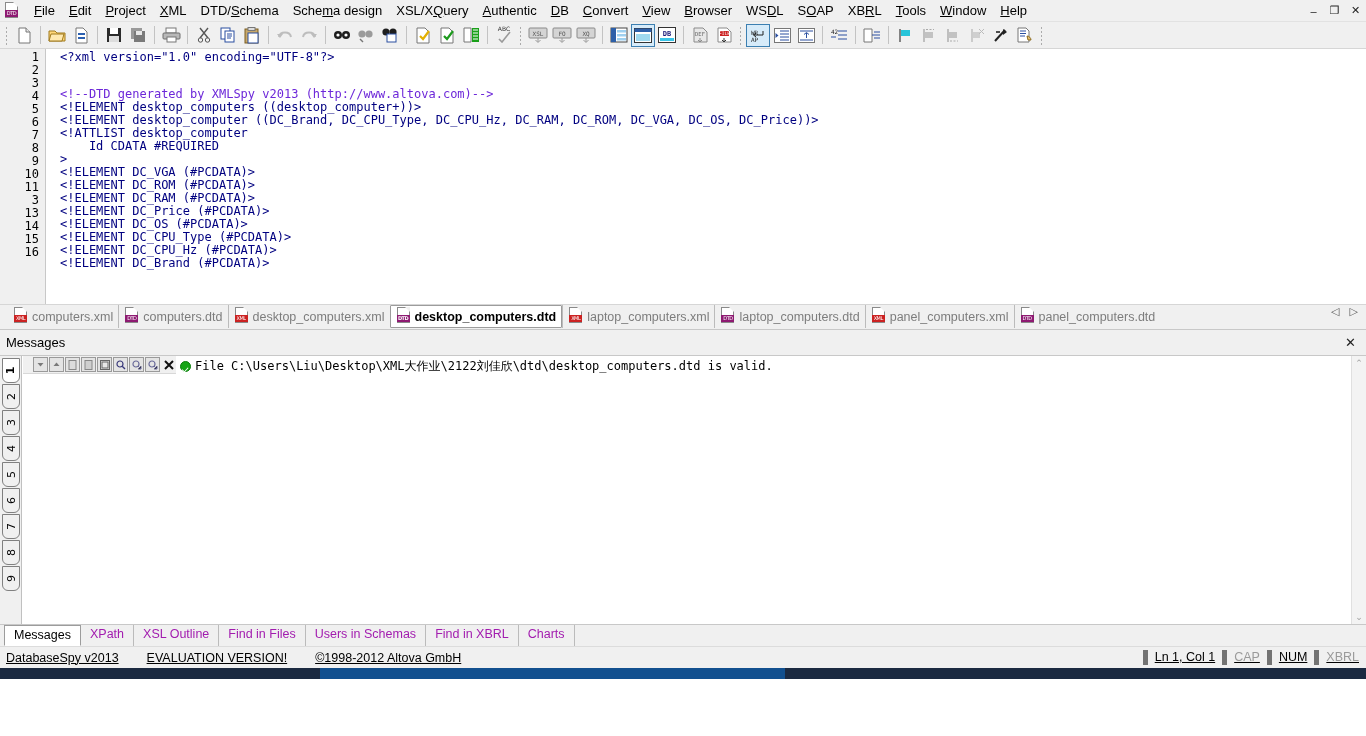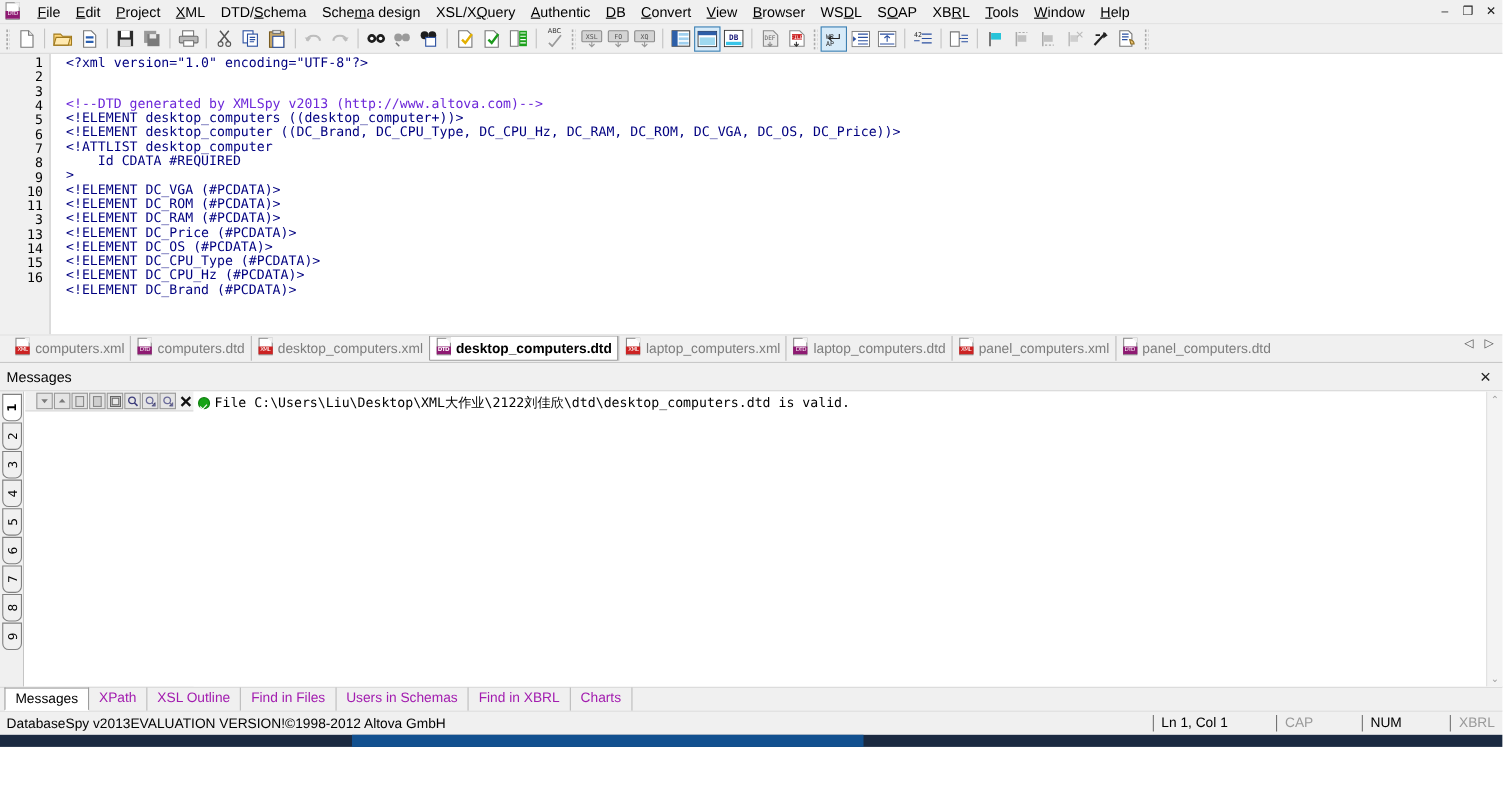--- a/index.html
+++ b/index.html
@@ -224,26 +224,27 @@
     font-size: 12.5px; color: #a21caf; border-right: 1px solid #bbb;
   }
   .btab.active {
     color: #000; background: #fff; border: 1px solid #9c9c9c;
     border-bottom: 1px solid #fff; font-weight: normal;
   }
 
   
   .statusbar {
     height: 22px; background: #f0f0f0; display: flex; align-items: center;
-    font-size: 12.5px; color: #000; padding-left: 6px; gap: 0;
+    font-size: 12.5px; color: #000; padding-left: 6px; gap: 28px;
     border-top: 1px solid #dcdcdc;
+    text-decoration: underline;
   }
   .status-right { margin-left: auto; display: flex; align-items: center; }
   .status-right .cell {
-    padding: 0 7px; border-left: 1px solid #737373; line-height: 15px; margin-left: 37px;
+    padding: 0 7px; border-left: 5px solid #737373; line-height: 15px;
   }
   .status-right .dim { color: #9a9a9a; }
   .status-right .strong { color: #000; }
 
   
   .taskbar {
     height: 11px; background: #1b2a41; display: flex;
   }
   .taskbar .hl { background: #12508f; }
 </style>

